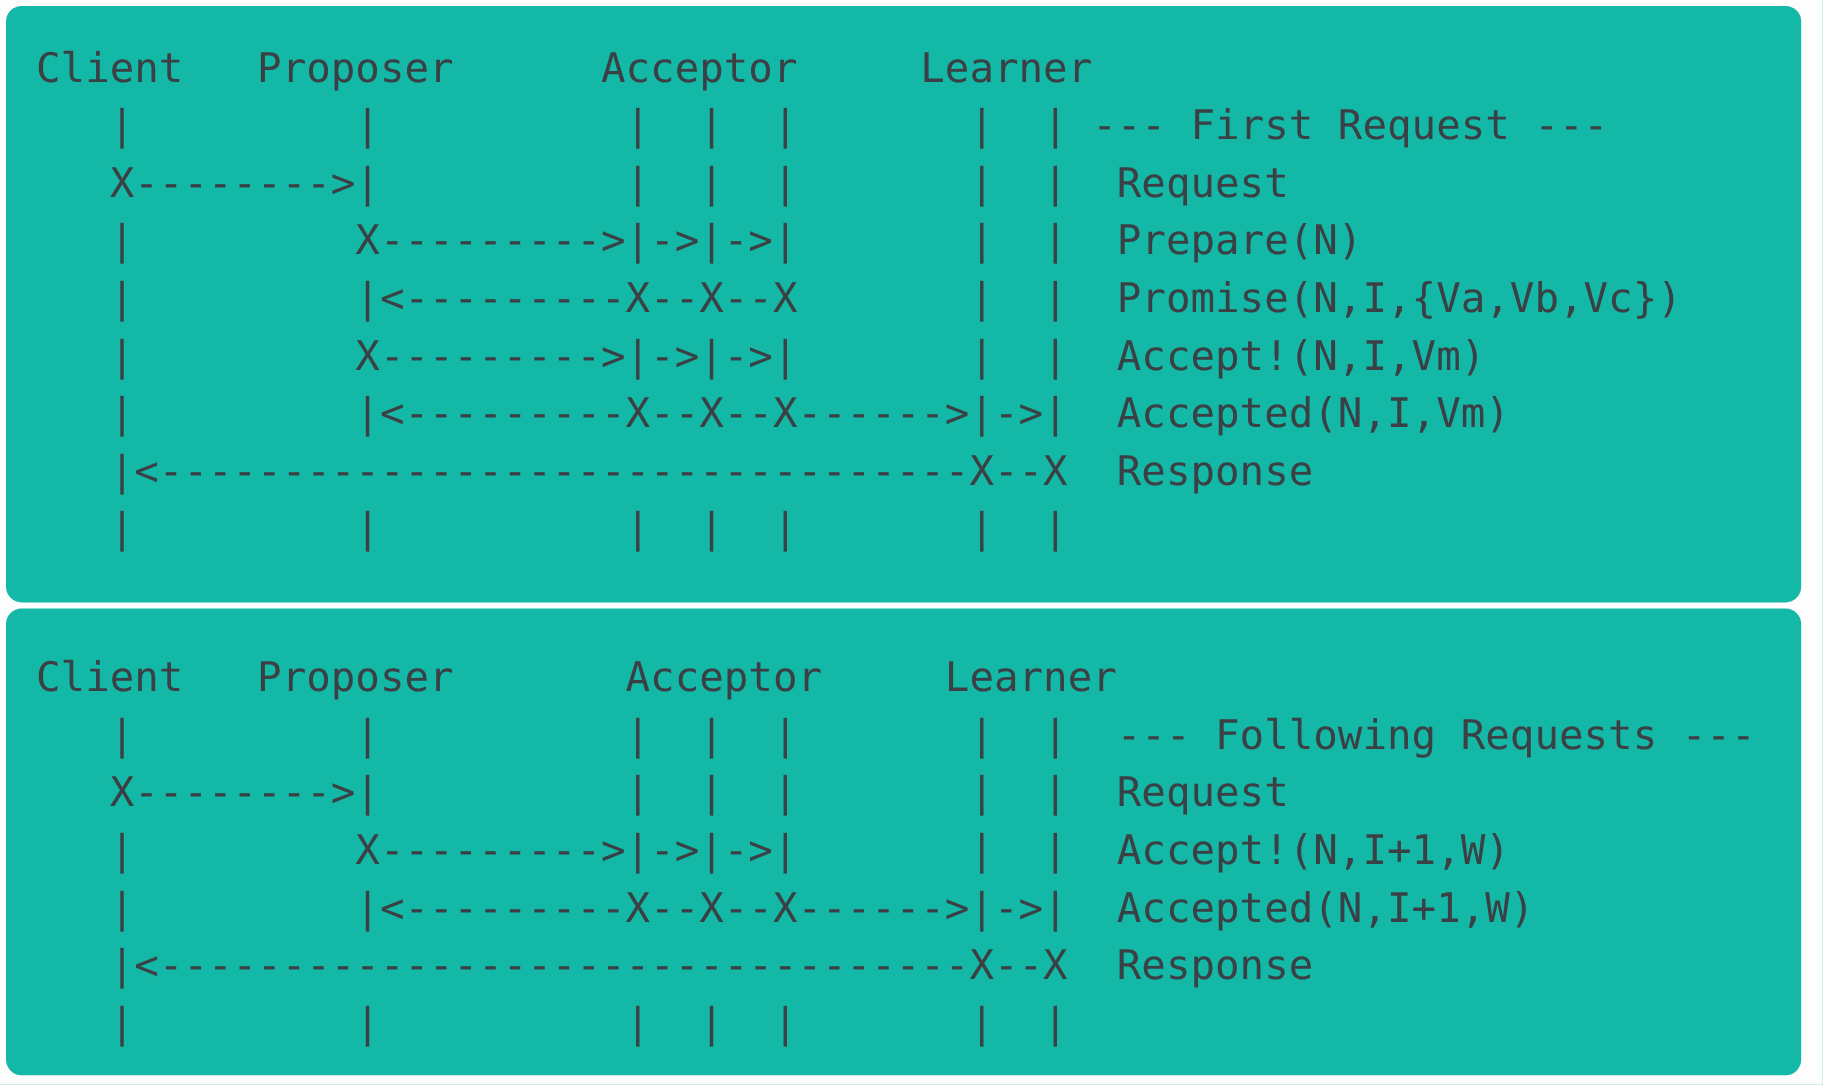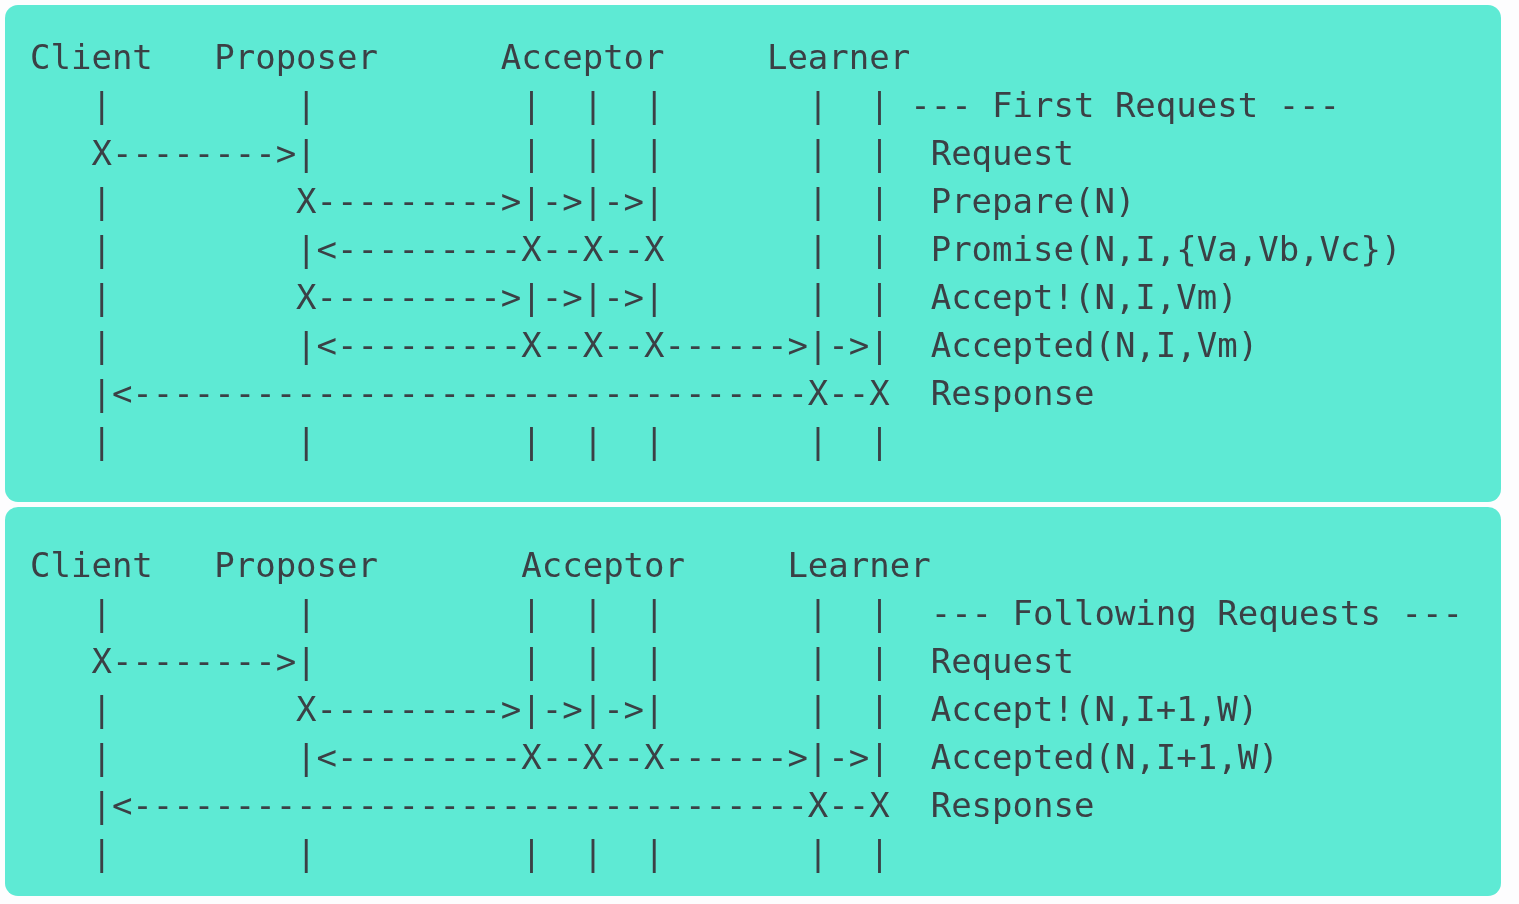--- a/index.html
+++ b/index.html
@@ -11,21 +11,21 @@
     height: 904px;
     position: relative;
     background: #fdfdfe;
     overflow: hidden;
     font-family: "DejaVu Sans Mono", "Liberation Mono", monospace;
   }
   .panel {
     position: absolute;
     left: 5px;
     right: 18px;
-    background: #5eead4;
+    background: #14b8a6;
     border-radius: 13px;
   }
   .panel-1 { top: 5px;   height: 497px; }
   .panel-2 { top: 507px; height: 389px; }
   pre.ascii {
     margin: 0;
     padding: 0 8px 0 25px;
     font-family: "DejaVu Sans Mono", "Liberation Mono", monospace;
     font-size: 34px;
     line-height: 48px;

